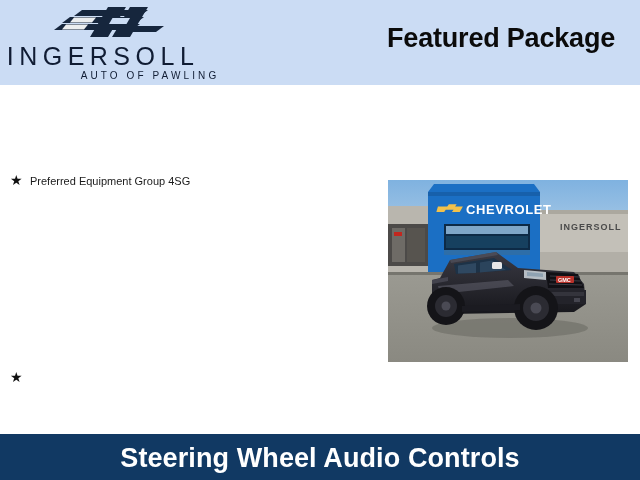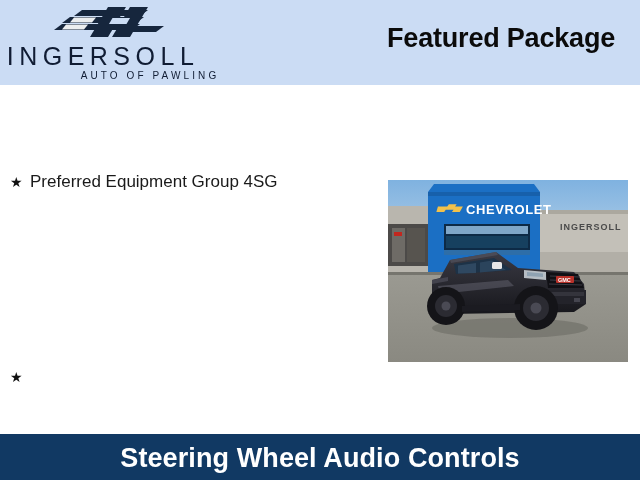--- a/index.html
+++ b/index.html
@@ -97,21 +97,21 @@
   .feature-item.slot-1 { top: 285px; }
 
   .feature-bullet {
     font-size: 14px;
     color: #111111;
     line-height: 1;
     width: 20px;
     flex: 0 0 20px;
   }
   .feature-label {
-    font-size: 17px;
+    font-size: 11px;
     color: #1a1a1a;
     line-height: 1;
   }
 
   
   #vehicle-photo {
     position: absolute;
     left: 388px; top: 180px;
     width: 240px; height: 182px;
     overflow: hidden;

